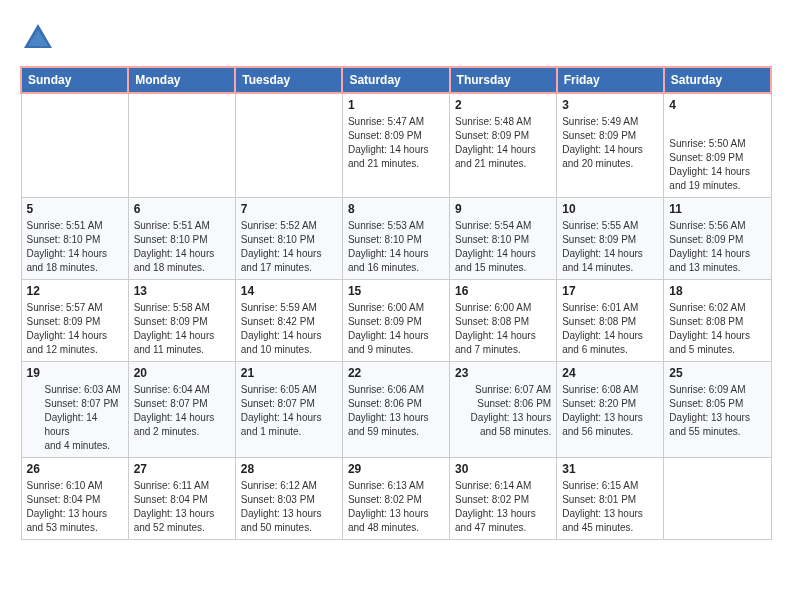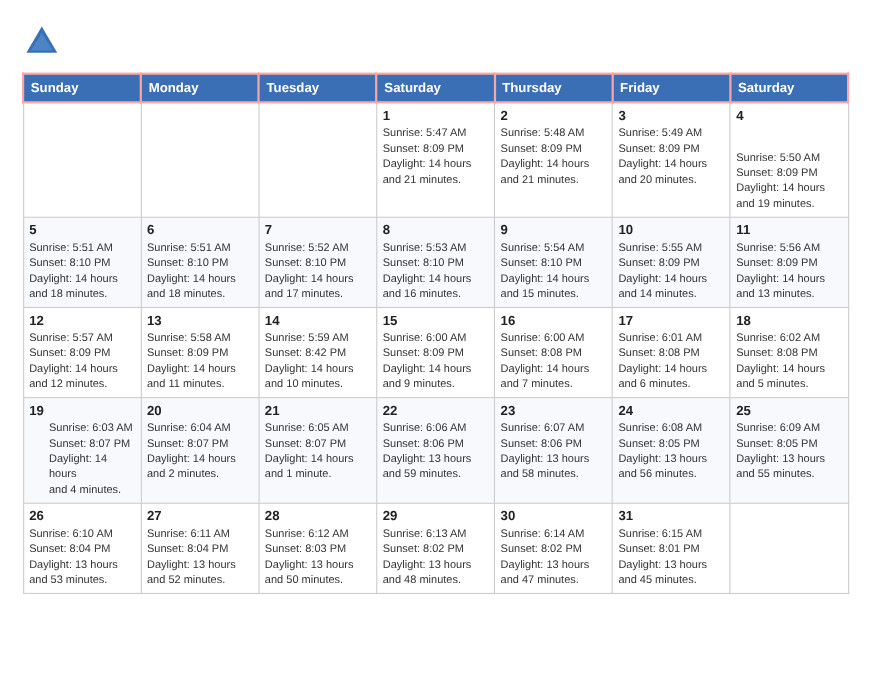--- a/index.html
+++ b/index.html
@@ -291,29 +291,29 @@
         </td>
         <td>
           <span class="day-number">22</span>
           <div class="day-info" style="white-space: pre-line;">Sunrise: 6:06 AM
 Sunset: 8:06 PM
 Daylight: 13 hours
 and 59 minutes.</div>
         </td>
         <td>
           <span class="day-number">23</span>
-          <div class="day-info" style="white-space: pre-line;">Sunrise: 6:07 AM
+          <div class="day-info" style="white-space: pre-line; text-align: right;">Sunrise: 6:07 AM
 Sunset: 8:06 PM
 Daylight: 13 hours
 and 58 minutes.</div>
         </td>
         <td>
           <span class="day-number">24</span>
           <div class="day-info" style="white-space: pre-line;">Sunrise: 6:08 AM
-Sunset: 8:05 PM
+Sunset: 8:20 PM
 Daylight: 13 hours
 and 56 minutes.</div>
         </td>
         <td>
           <span class="day-number">25</span>
           <div class="day-info" style="white-space: pre-line;">Sunrise: 6:09 AM
 Sunset: 8:05 PM
 Daylight: 13 hours
 and 55 minutes.</div>
         </td>

